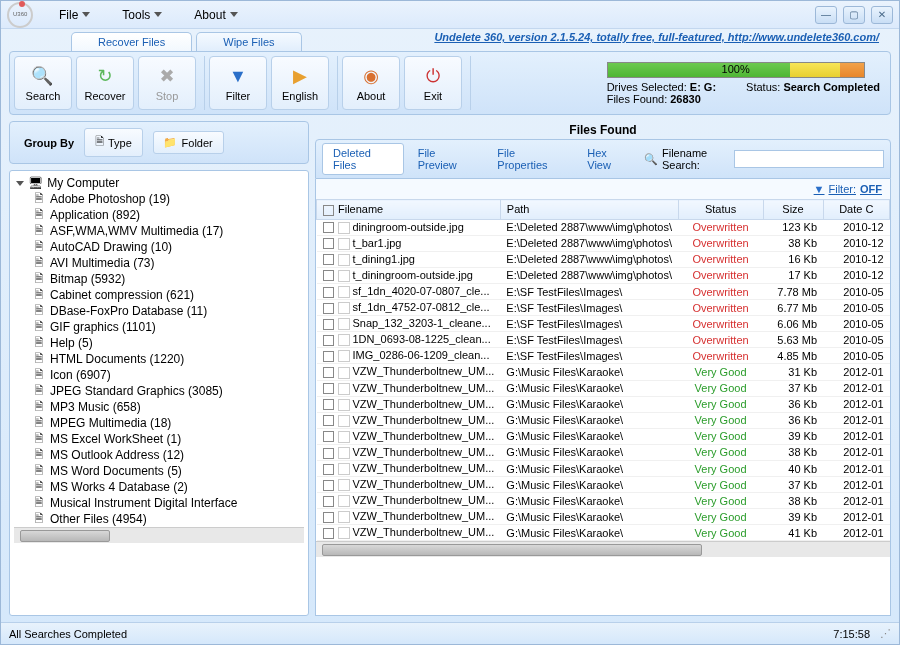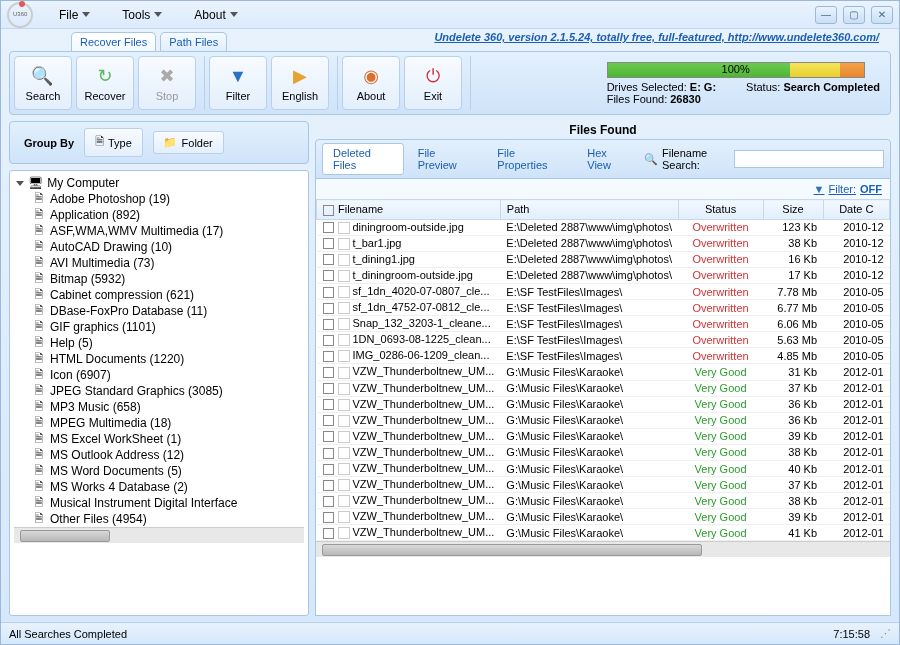--- a/index.html
+++ b/index.html
@@ -8,21 +8,21 @@
 .titlebar { height: 28px; display: flex; align-items: center; background: linear-gradient(#eaf3fd, #dceafc); border-bottom: 1px solid #c3d7ef; padding: 8px 6px; }
 .logo { width: 26px; height: 26px; margin-right: 10px; position: relative; }
 .logo-circle { width: 26px; height: 26px; border-radius: 50%; border: 2px solid #ccc; position: relative; }
 .logo-circle::before { content: ''; position: absolute; width: 6px; height: 6px; background: #e15a5a; border-radius: 50%; top: -3px; left: 10px; }
 .logo-circle::after { content: 'U360'; position: absolute; font-size: 6px; top: 7px; left: 4px; color: #666; }
 .menubar { display: flex; font-size: 12px; }
 .menu-item { padding: 4px 16px; cursor: pointer; display: flex; align-items: center; gap: 4px; }
 .winbtns { margin-left: auto; display: flex; gap: 6px; }
 .winbtn { width: 22px; height: 18px; background: linear-gradient(#e9f3fd, #c9def5); border: 1px solid #9cb8d8; border-radius: 3px; display: flex; align-items: center; justify-content: center; font-size: 10px; color: #4a6a8a; cursor: pointer; }
 .tabs-row { display: flex; align-items: flex-end; padding: 0 0 0 70px; height: 22px; position: relative; }
-.app-tab { padding: 3px 8px; font-size: 11px; background: linear-gradient(#f5faff, #e1eefc); border: 1px solid #a9c6e5; border-bottom: none; border-radius: 5px 5px 0 0; margin-right: 4px; cursor: pointer; }
+.app-tab { padding: 3px 26px; font-size: 11px; background: linear-gradient(#f5faff, #e1eefc); border: 1px solid #a9c6e5; border-bottom: none; border-radius: 5px 5px 0 0; margin-right: 4px; cursor: pointer; }
 .app-tab.active { background: linear-gradient(#ffffff, #f2f8fe); color: #1a5fb4; font-weight: normal; }
 .app-tab.inactive { color: #1a5fb4; }
 .version-link { position: absolute; right: 20px; top: 2px; font-size: 11px; color: #1a5fb4; font-style: italic; font-weight: bold; text-decoration: underline; }
 .toolbar { background: linear-gradient(#e3f0fd, #cfe3f9); border: 1px solid #a9c6e5; border-radius: 4px; margin: 0 8px; padding: 4px; display: flex; align-items: center; gap: 4px; }
 .tool-group { display: flex; gap: 4px; padding-right: 8px; border-right: 1px solid #b8d0ea; }
 .tool-group:last-of-type { border-right: none; }
 .tool-btn { width: 58px; height: 54px; background: linear-gradient(#f8fbff, #e3effc); border: 1px solid #b8d0ea; border-radius: 4px; display: flex; flex-direction: column; align-items: center; justify-content: center; gap: 2px; font-size: 11px; cursor: pointer; }
 .tool-btn.disabled { color: #999; }
 .tool-icon { width: 24px; height: 24px; display: flex; align-items: center; justify-content: center; font-size: 18px; }
 .status-box { margin-left: auto; padding: 2px 6px; font-size: 11px; }
@@ -90,21 +90,21 @@
     </div>
     <div class="winbtns">
       <div class="winbtn">—</div>
       <div class="winbtn">▢</div>
       <div class="winbtn">✕</div>
     </div>
   </div>
 
   <div class="tabs-row">
     <div class="app-tab active">Recover Files</div>
-    <div class="app-tab inactive">Path Files</div>
+    <div class="app-tab inactive">Wipe Files</div>
     <a class="version-link">Undelete 360, version 2.1.5.24, totally free, full-featured, http://www.undelete360.com/</a>
   </div>
 
   <div class="toolbar">
     <div class="tool-group">
       <div class="tool-btn">
           <div class="tool-icon">🔍</div>
           <span>Search</span>
         </div>
       <div class="tool-btn">

